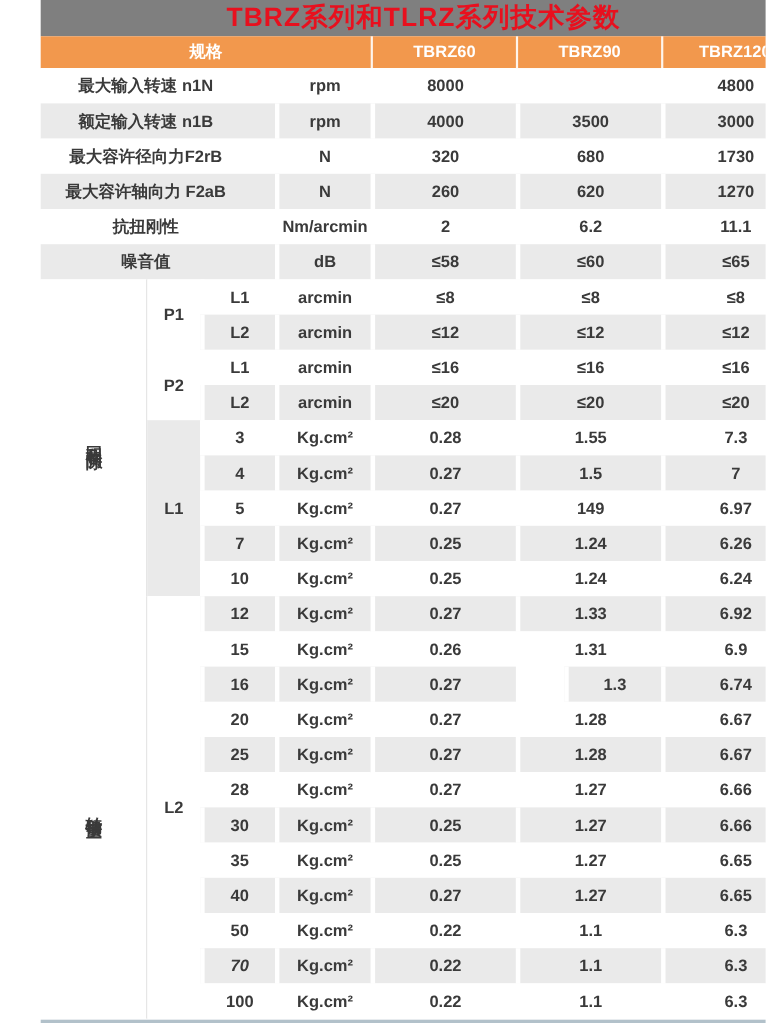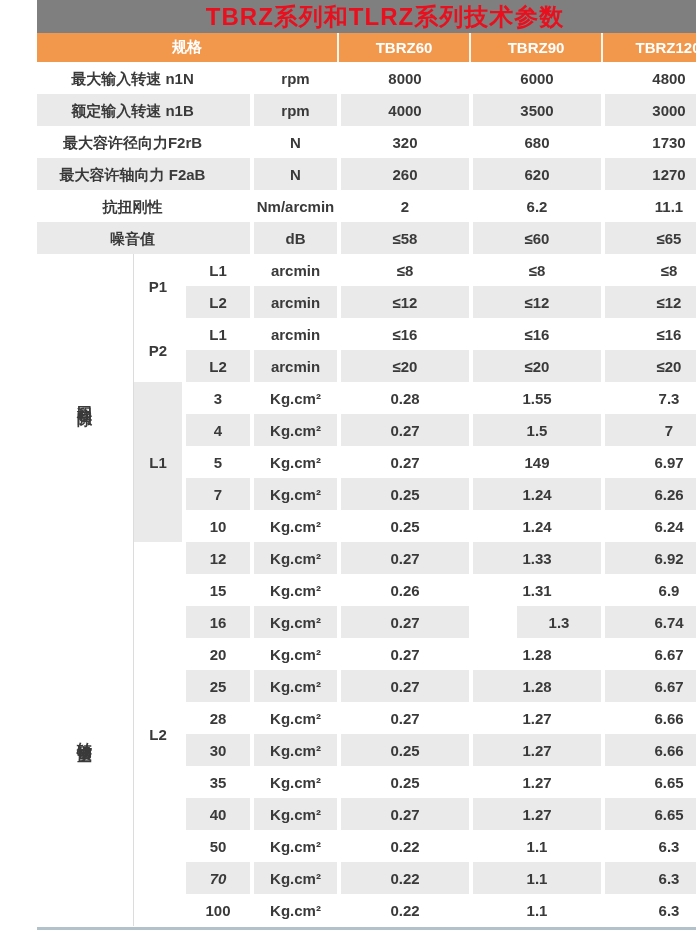--- a/index.html
+++ b/index.html
@@ -76,21 +76,20 @@
     <div class="hcell">规格</div>
     <div class="hcell sep">TBRZ60</div>
     <div class="hcell sep">TBRZ90</div>
     <div class="hcell sep">TBRZ120</div>
   </div>
 
   <div class="tbody" id="tbody">
       <div class="cell label" style="grid-area: 1 / 1 / auto / 4;">最大输入转速 n1N</div>
       <div class="cell unit gap" style="grid-area: 1 / 4 / auto / 5;">rpm</div>
       <div class="cell value gap" style="grid-area: 1 / 5;">8000</div>
-      <div class="cell value gap" style="grid-area: 1 / 6;">6000</div>
       <div class="cell value gap" style="grid-area: 1 / 7;">4800</div>
       <div class="cell label stripe" style="grid-area: 2 / 1 / auto / 4;">额定输入转速 n1B</div>
       <div class="cell unit gap stripe" style="grid-area: 2 / 4 / auto / 5;">rpm</div>
       <div class="cell value gap stripe" style="grid-area: 2 / 5;">4000</div>
       <div class="cell value gap stripe" style="grid-area: 2 / 6;">3500</div>
       <div class="cell value gap stripe" style="grid-area: 2 / 7;">3000</div>
       <div class="cell label" style="grid-area: 3 / 1 / auto / 4;">最大容许径向力F2rB</div>
       <div class="cell unit gap" style="grid-area: 3 / 4 / auto / 5;">N</div>
       <div class="cell value gap" style="grid-area: 3 / 5;">320</div>
       <div class="cell value gap" style="grid-area: 3 / 6;">680</div>

